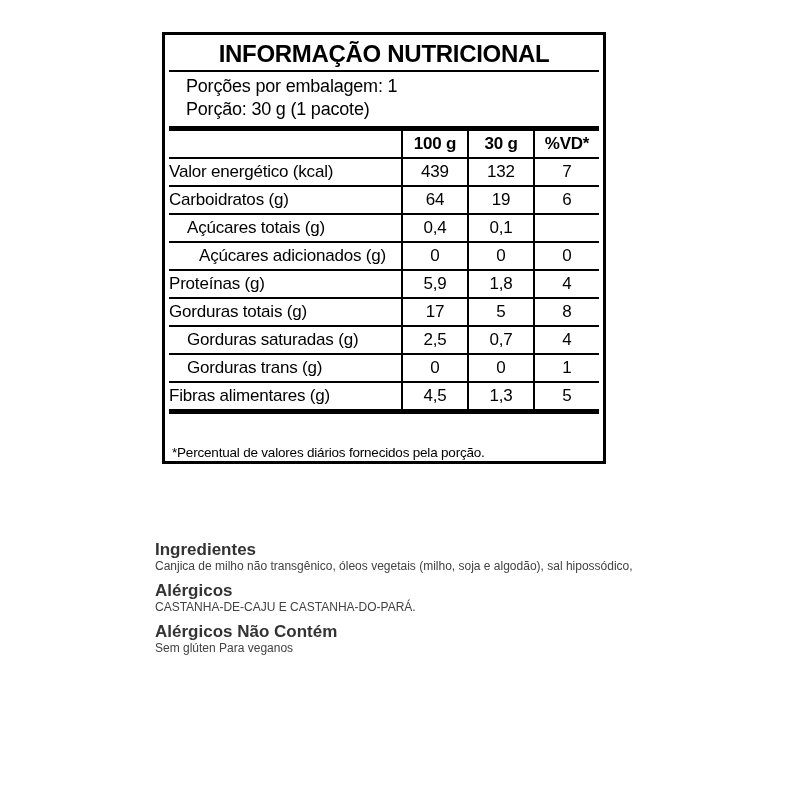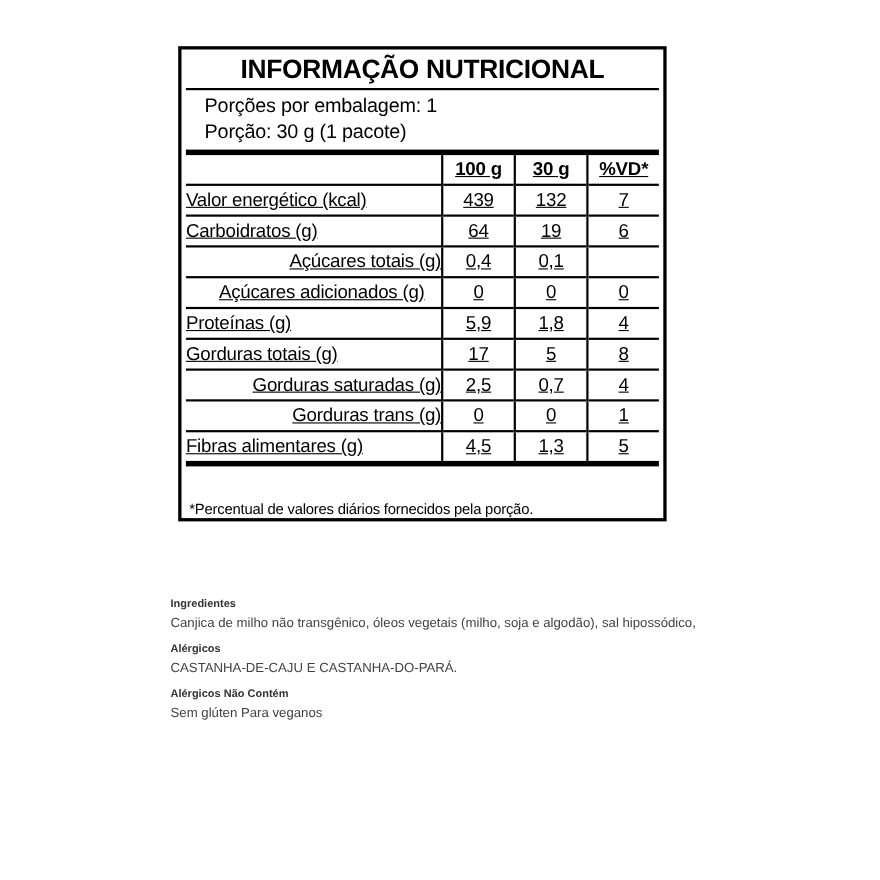--- a/index.html
+++ b/index.html
@@ -2,51 +2,51 @@
 <html><head>
 <meta charset="utf-8">
 <style>
   html,body{margin:0;padding:0;}
   body{
     width:800px;height:800px;background:#ffffff;position:relative;
     font-family:"Liberation Sans", sans-serif;overflow:hidden;
   }
   
   .panel{
-    position:absolute;left:162px;top:42px;width:444px;height:432px;
+    position:absolute;left:162px;top:32px;width:444px;height:432px;
     border:3px solid #000;box-sizing:border-box;background:#fff;color:#000;
   }
   .title{
     text-align:center;font-weight:bold;font-size:24px;line-height:26px;
     padding:6px 0 3px 0;letter-spacing:-0.3px;
   }
   .rule{height:2px;background:#000;margin:0 4px;}
   .rule.thick{height:5px;}
   .servings{font-size:18px;line-height:23px;padding:3px 8px 5px 21px;letter-spacing:-0.2px;}
   table.nutri{
     border-collapse:collapse;table-layout:fixed;
     width:calc(100% - 8px);margin:0 4px;
-    font-size:17px;letter-spacing:-0.2px;text-decoration:underline;
+    font-size:17px;letter-spacing:-0.2px;
   }
   table.nutri th, table.nutri td{padding:0;height:26px;vertical-align:middle;}
   table.nutri thead th{font-weight:bold;height:26px;}
   table.nutri th + th, table.nutri td + td{border-left:2px solid #000;text-align:center;}
   table.nutri tbody td{border-top:2px solid #000;}
   td.name{text-align:left;padding-left:5px;white-space:nowrap;}
-  td.name.ind1{padding-left:18px;text-align:right;}
+  td.name.ind1{padding-left:18px;}
   td.name.ind2{padding-left:30px;}
   th.vd-h{text-align:center;padding-left:2px;}
   .footnote{font-size:13.5px;padding:4px 7px;letter-spacing:-0.2px;margin-top:27px;}
   
   .details{
     position:absolute;left:155px;top:541px;width:540px;
     color:#424242;font-size:12px;line-height:17px;
   }
   .d-sec{margin:0 0 7px 0;}
-  .d-head{font-weight:bold;font-size:10px;color:#333;}
+  .d-head{font-weight:bold;font-size:17px;color:#333;}
   .d-line{white-space:nowrap;}
 </style>
 </head>
 <body>
 
 <div class="panel">
   <div class="title">INFORMAÇÃO NUTRICIONAL</div>
   <div class="rule"></div>
   <div class="servings">
     <div>Porções por embalagem: 1</div>

